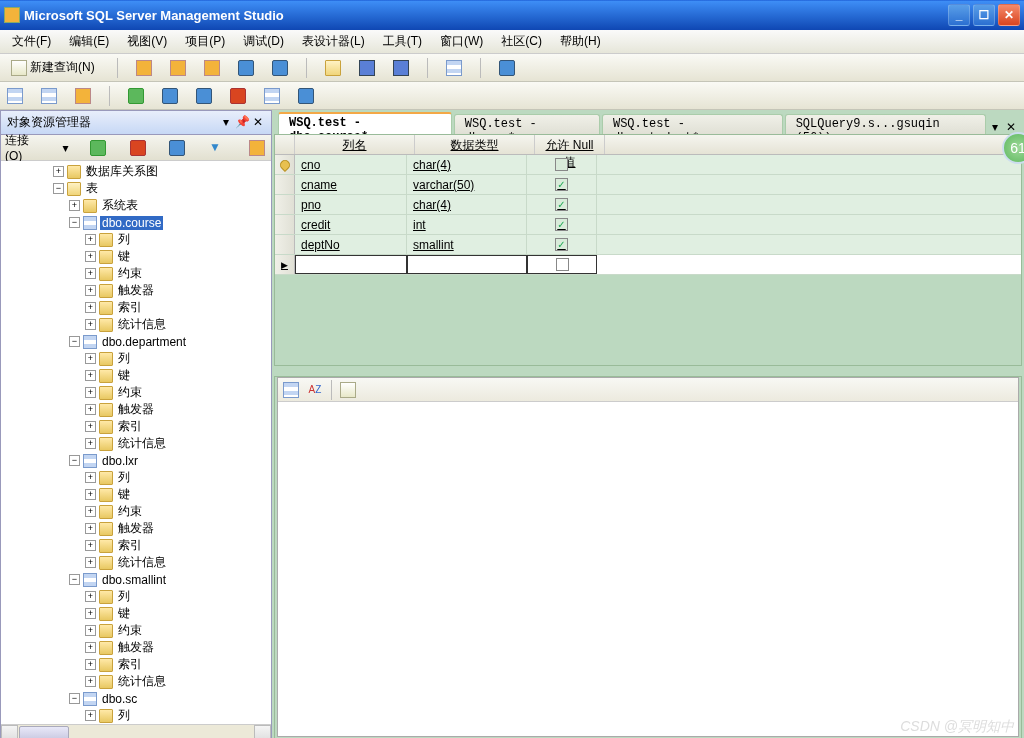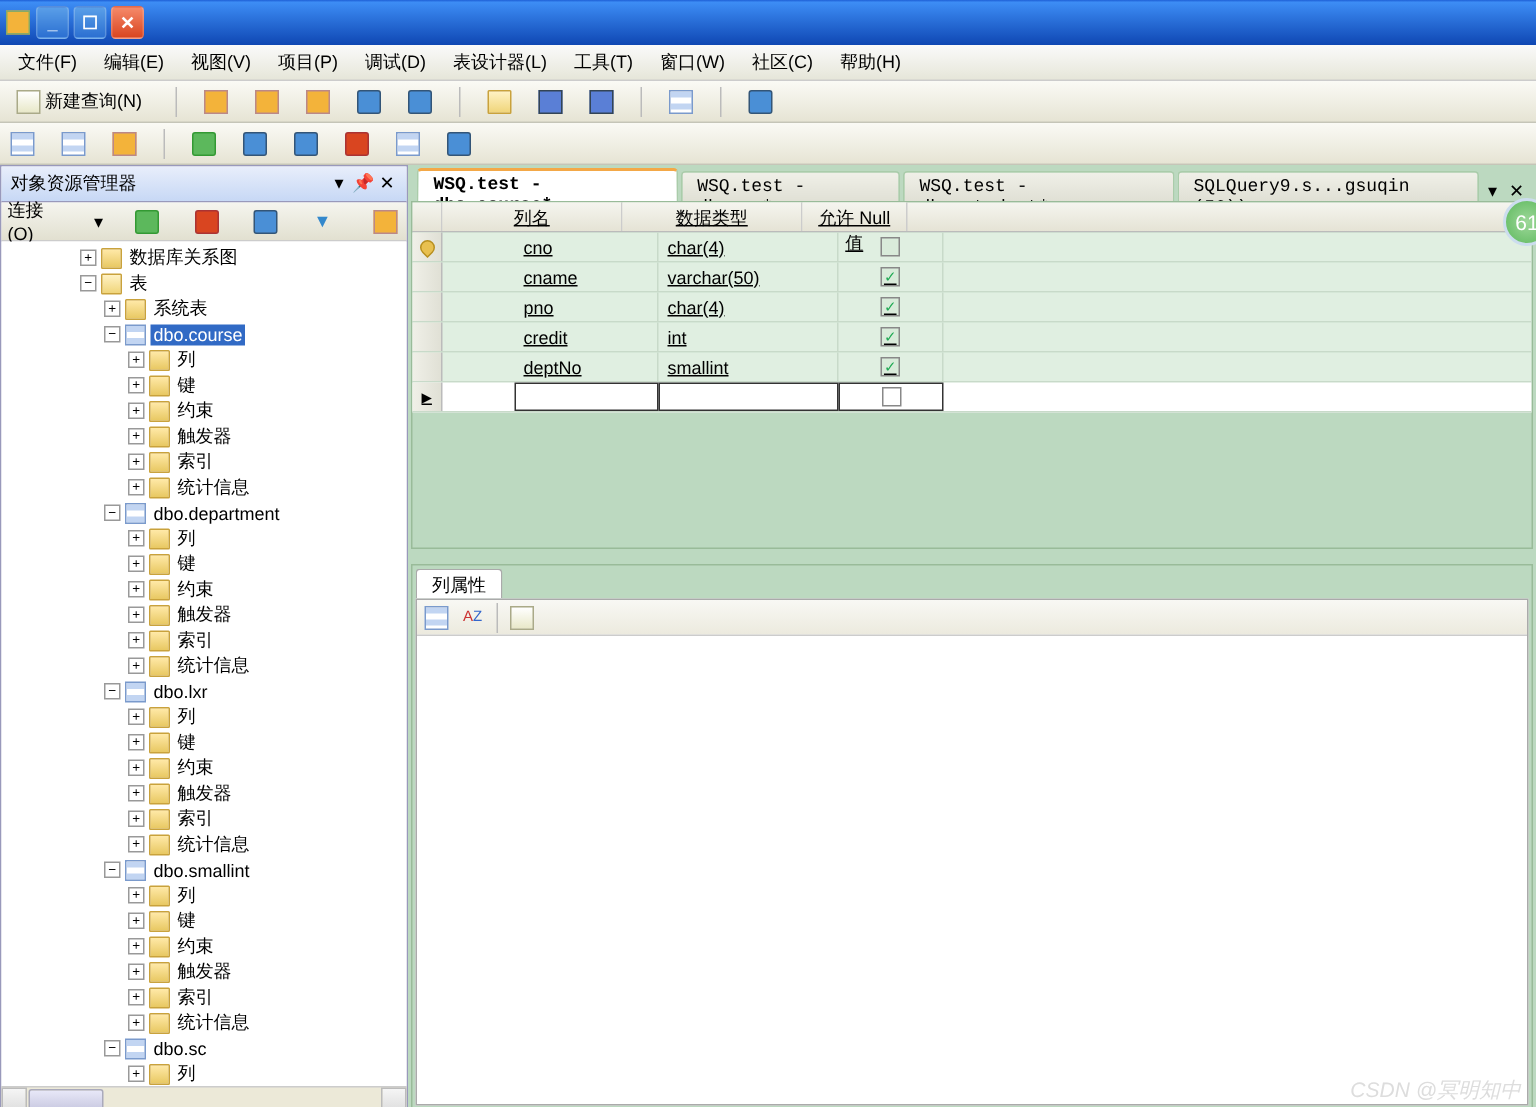--- a/index.html
+++ b/index.html
@@ -54,21 +54,21 @@
 .grid-head { display: flex; height: 20px; background: linear-gradient(#f5f5ef, #e5e3d5); border-bottom: 1px solid #bbb; }
 .gh-sel { width: 20px; border-right: 1px solid #ccc; }
 .gh-col { border-right: 1px solid #ccc; padding: 2px 6px; text-align: center; background: linear-gradient(#f5f5ef, #e5e3d5); }
 .gh-name { width: 120px; }
 .gh-type { width: 120px; }
 .gh-null { width: 70px; }
 .grid-row { display: flex; height: 20px; background: #e0efe1; border-bottom: 1px solid #c8dac9; }
 .gr-sel { width: 20px; background: linear-gradient(90deg, #f0f0e8, #e0e0d5); border-right: 1px solid #bbb; display: flex; align-items: center; justify-content: center; }
 .key-ico { width: 10px; height: 10px; background: #e8c050; border-radius: 50% 50% 50% 0; transform: rotate(-45deg); border: 1px solid #b89020; }
 .gr-cell { border-right: 1px solid #c8dac9; padding: 2px 6px; display: flex; align-items: center; }
-.gr-name { width: 96px; margin-left: 48px; }
+.gr-name { width: 112px; }
 .gr-type { width: 120px; }
 .gr-null { width: 70px; justify-content: center; }
 .grid-row.active { background: #fff; }
 .grid-row.active .gr-cell { border: 1px solid #333; }
 .chk { width: 13px; height: 13px; border: 1px solid #888; background: #d9ebda; display: flex; align-items: center; justify-content: center; font-size: 10px; color: #2a5; }
 .chk.white { background: #fff; }
 .row-ptr { color: #000; font-size: 9px; }
 .splitter { height: 6px; cursor: ns-resize; }
 .prop-panel { flex: 1; background: #bcd9c0; border: 1px solid #9b9; margin: 4px 0 0 0; display: flex; flex-direction: column; }
 .prop-tab { height: 22px; display: flex; padding: 2px 0 0 2px; }
@@ -77,20 +77,21 @@
 .prop-toolbar { height: 24px; border-bottom: 1px solid #ccc; display: flex; align-items: center; padding: 2px; gap: 2px; background: linear-gradient(#f8f8f4, #eceade); }
 .prop-content { flex: 1; background: #bcd9c0; }
 .badge { position: absolute; right: -10px; top: 22px; width: 32px; height: 32px; border-radius: 50%; background: radial-gradient(#9ed89a, #5cb85c); color: #fff; display: flex; align-items: center; justify-content: center; font-size: 14px; border: 2px solid #cde; }
 .watermark { position: absolute; right: 10px; bottom: 2px; color: #ddd; font-size: 14px; font-style: italic; pointer-events: none; }
 </style>
 </head>
 <body>
 
 <div class="titlebar">
   <div class="titlebar-icon"></div>
+  <div class="titlebar-text">Microsoft SQL Server Management Studio</div>
   <div class="winbtns">
     <div class="winbtn min">_</div>
     <div class="winbtn max">☐</div>
     <div class="winbtn close">✕</div>
   </div>
 </div>
 
 <div class="menubar">
   <div class="menu-item">文件(F)</div>
   <div class="menu-item">编辑(E)</div>
@@ -459,23 +460,20 @@
             <div class="gr-cell gr-null">
               <div class="chk white"></div>
             </div>
           </div>
         </div>
     </div>
 
     <div class="splitter"></div>
 
     <div class="prop-panel">
-      <div class="prop-tab">
-        <div class="prop-tab-btn">列属性</div>
-      </div>
       <div class="prop-body">
         <div class="prop-toolbar">
           <div class="tbbtn">
               <span class="ico ico-table"></span>
             </div>
           <div class="tbbtn">
               <span style="font-size:10px;color:#c33">A</span>
               <span style="font-size:10px;color:#36c">Z</span>
             </div>
           <div class="tbsep"></div>

